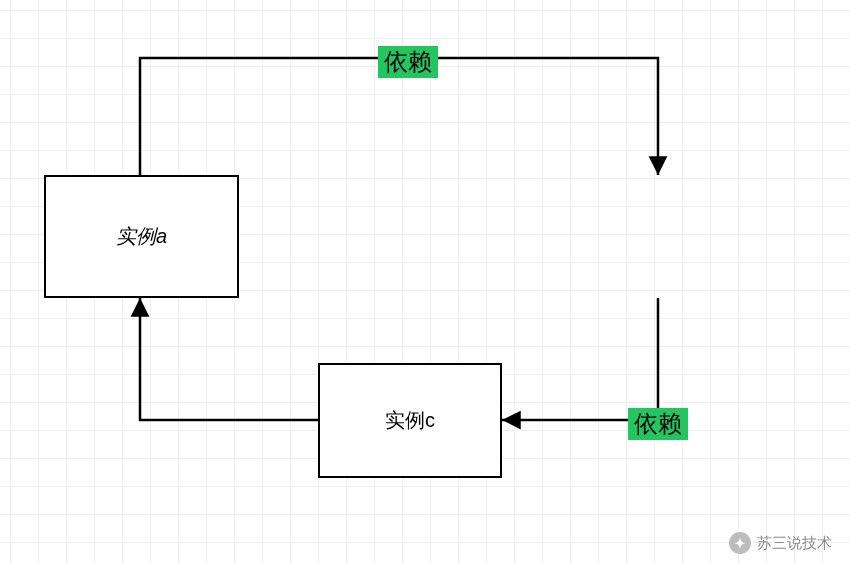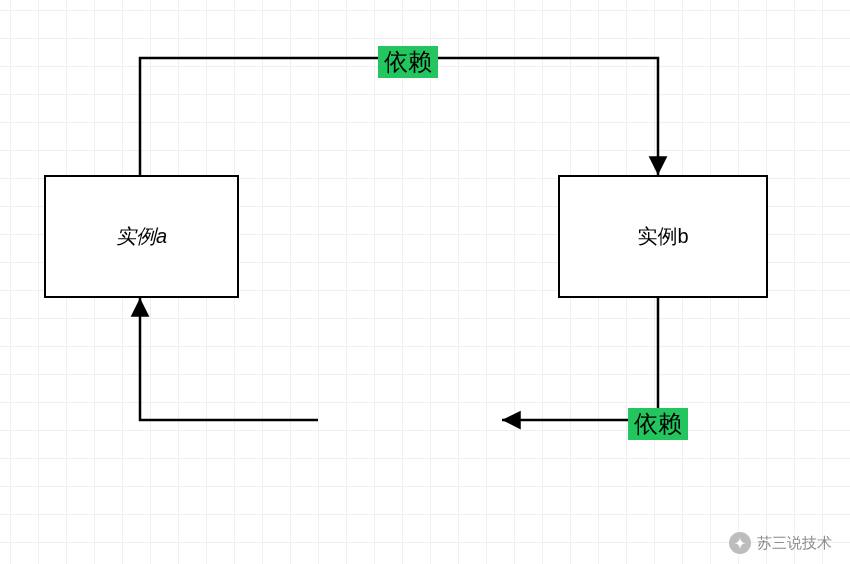--- a/index.html
+++ b/index.html
@@ -83,24 +83,24 @@
 
     <path d="M 658 298 L 658 420 L 502 420" fill="none" stroke="#000" stroke-width="2.5" marker-end="url(#arrow)"></path>
 
     <path d="M 318 420 L 140 420 L 140 298" fill="none" stroke="#000" stroke-width="2.5" marker-end="url(#arrow)"></path>
   </svg>
 
   <div class="node" style="left:44px; top:175px; width:195px; height:123px;font-style:italic;">
     <span>实例a</span>
   </div>
 
-  <div class="node" style="left:558px; top:175px; width:210px; height:123px;">
-    <span>实例b</span>
+
+  <div class="node" style="left:318px; top:363px; width:184px; height:115px;">
+    <span>实例c</span>
   </div>
-
 
   <div class="edge-label" style="left:378px; top:46px;">
     <span>依赖</span>
   </div>
   <div class="edge-label" style="left:628px; top:408px;">
     <span>依赖</span>
   </div>
 
   <div class="watermark">
     <span class="wm-icon">✦</span>

